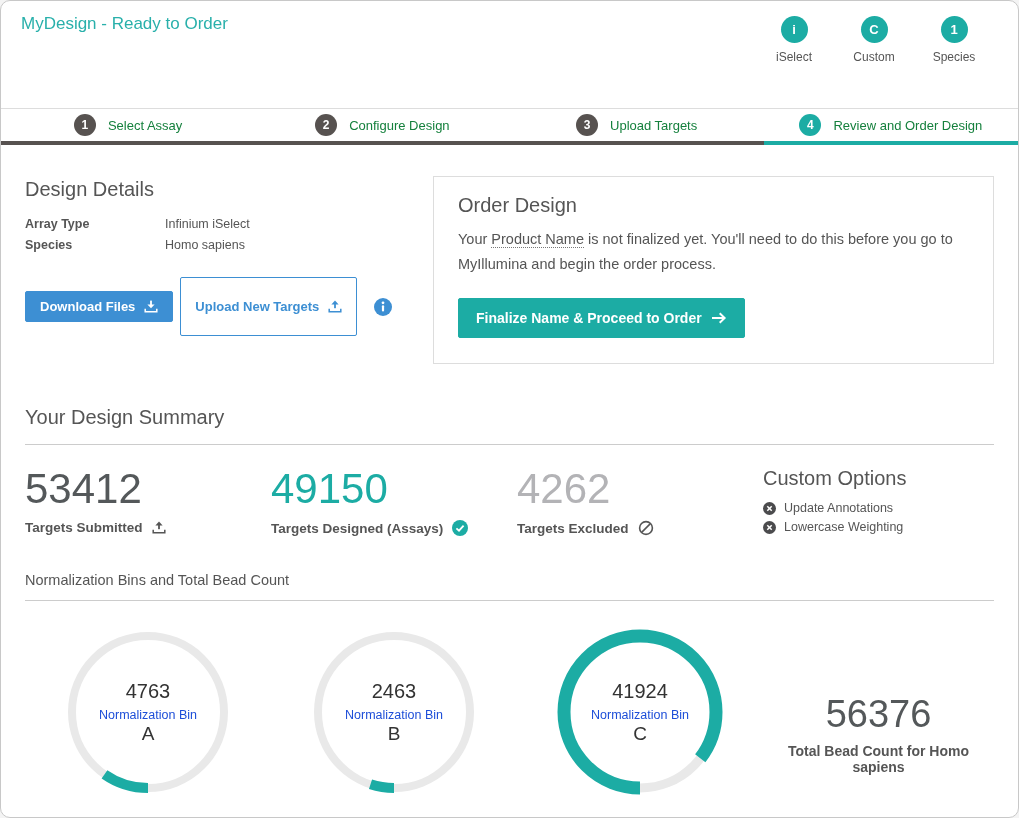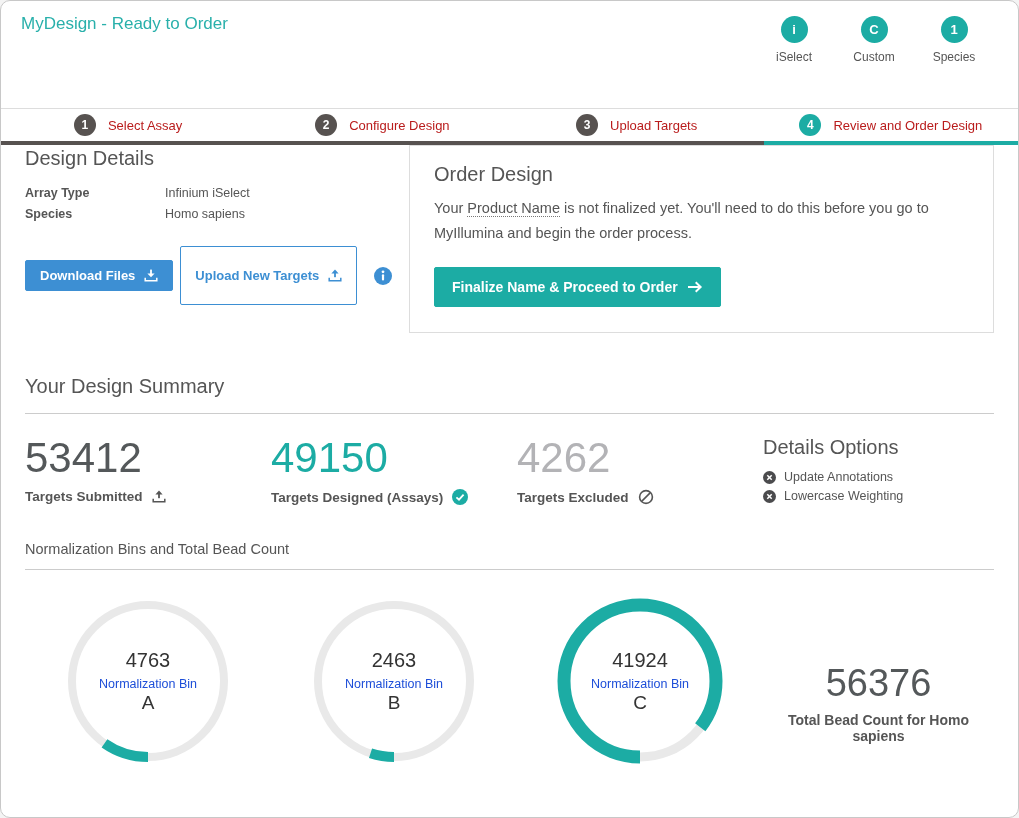--- a/index.html
+++ b/index.html
@@ -16,27 +16,27 @@
   .badge{display:flex;flex-direction:column;align-items:center;width:56px;}
   .badge-circle{width:27px;height:27px;border-radius:50%;background:var(--accent);color:#fff;font-size:13px;font-weight:bold;display:flex;align-items:center;justify-content:center;}
   .badge-label{margin-top:7px;font-size:12px;color:#555;}
 
   
   .stepper{display:flex;border-top:1px solid #ddd;height:37px;}
   .step{flex:1 1 0;display:flex;align-items:center;justify-content:center;gap:12px;border-bottom:4px solid var(--stepDark);cursor:pointer;}
   .step-circle{width:22px;height:22px;border-radius:50%;background:var(--stepDark);color:#fff;font-size:12px;font-weight:bold;display:flex;align-items:center;justify-content:center;flex:0 0 auto;}
   .step.active{border-bottom-color:var(--accent);}
   .step.active .step-circle{background:var(--accent);}
-  .step-label{font-size:13px;color:#b91c1c;}
+  .step-label{font-size:13px;color:#15803d;}
 
   main{padding:0 24px;}
   h2{font-size:20px;font-weight:400;color:#555;margin:0;}
 
   
-  .row-top{display:flex;}
+  .row-top{display:flex;gap:24px;margin-top:31px;}
   .design-details{width:384px;flex:0 0 auto;}
   .design-details h2{margin-top:2px;}
   .fields{margin-top:13px;}
   .field{display:flex;font-size:12.5px;line-height:1.65;color:#555;}
   .field-label{width:140px;font-weight:bold;}
   .actions{display:flex;align-items:center;margin-top:22px;}
   .btn{border-radius:2px;font-family:inherit;font-size:13px;font-weight:bold;display:inline-flex;align-items:center;gap:9px;cursor:pointer;}
   .btn-download{background:var(--blue);border:1px solid var(--blue);color:#fff;padding:7px 14px;}
   .btn-upload{background:#fff;border:1px solid var(--blue);color:var(--blue);padding:21px 14px;margin-left:7px;}
   .info-btn{background:none;border:none;padding:0;margin-left:17px;cursor:pointer;display:flex;}
@@ -202,21 +202,21 @@
           <div class="stat-value">4262</div>
           <div class="stat-label">
             <span>Targets Excluded</span>
             <svg width="16" height="16" viewBox="0 0 16 16">
               <circle cx="8" cy="8" r="6.4" fill="none" stroke="#555" stroke-width="1.6"></circle>
               <line x1="3.9" y1="12.1" x2="12.1" y2="3.9" stroke="#555" stroke-width="1.6"></line>
             </svg>
           </div>
         </div>
         <div class="design-options">
-          <h3>Details Options</h3>
+          <h3>Custom Options</h3>
           <ul>
             <li>
               <svg width="13" height="13" viewBox="0 0 13 13">
                 <circle cx="6.5" cy="6.5" r="6.5" fill="#4b4b4d"></circle>
                 <line x1="4.3" y1="4.3" x2="8.7" y2="8.7" stroke="#fff" stroke-width="1.5"></line>
                 <line x1="8.7" y1="4.3" x2="4.3" y2="8.7" stroke="#fff" stroke-width="1.5"></line>
               </svg>
               <span>Update Annotations</span>
             </li>
             <li>

